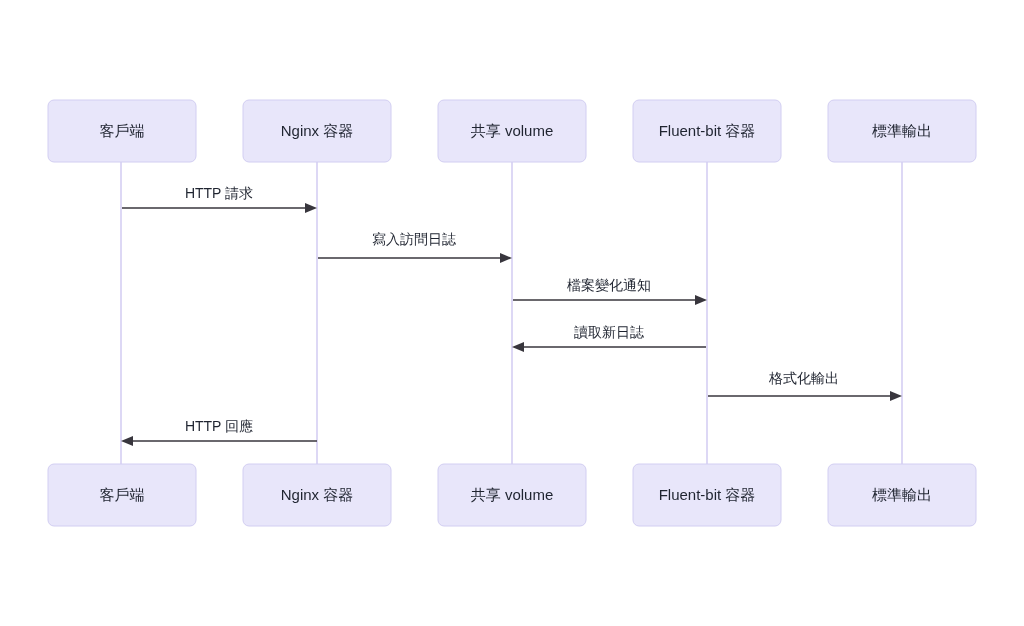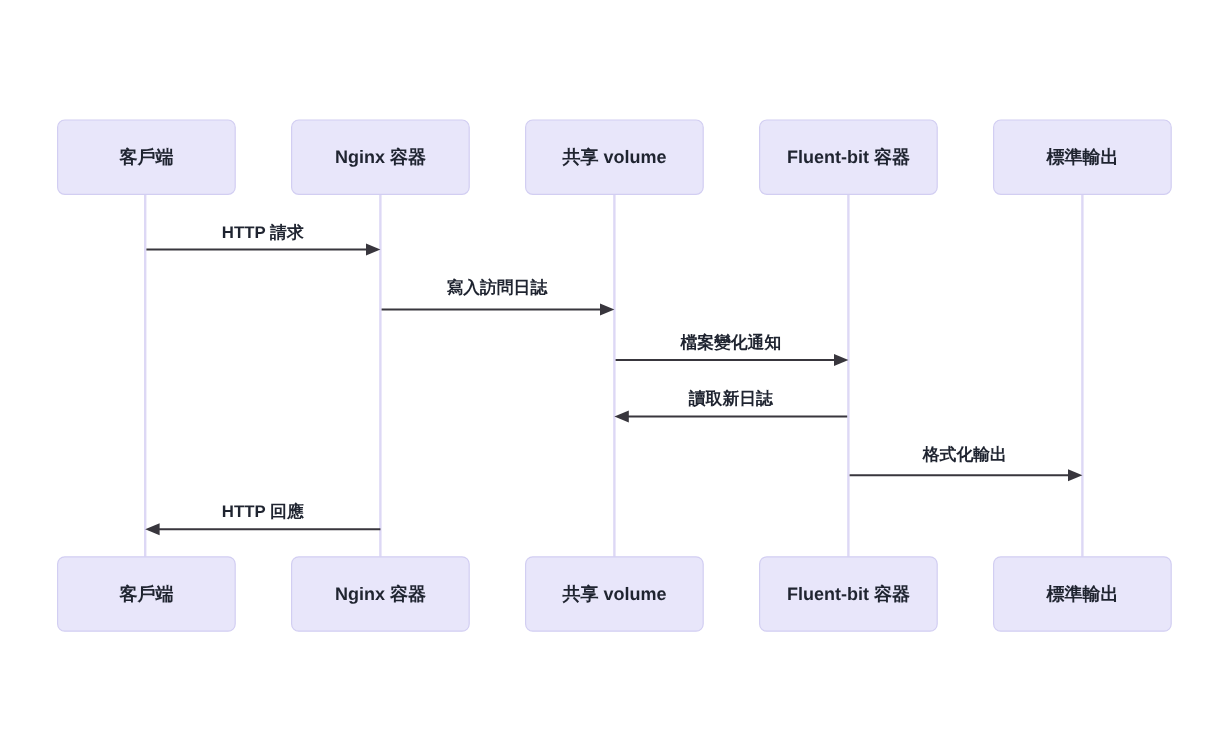--- a/index.html
+++ b/index.html
@@ -11,21 +11,20 @@
     width: 1024px;
     height: 626px;
     font-family: "Liberation Sans", "DejaVu Sans", sans-serif;
     overflow: hidden;
   }
   #diagram-root {
     position: relative;
     width: 904px;
     height: 626px;
     background: #ffffff;
-    font-weight: bold;
   }
   svg.diagram-canvas {
     position: absolute;
     left: 0;
     top: 0;
     width: 1024px;
     height: 626px;
     display: block;
   }
   .participant-box {

